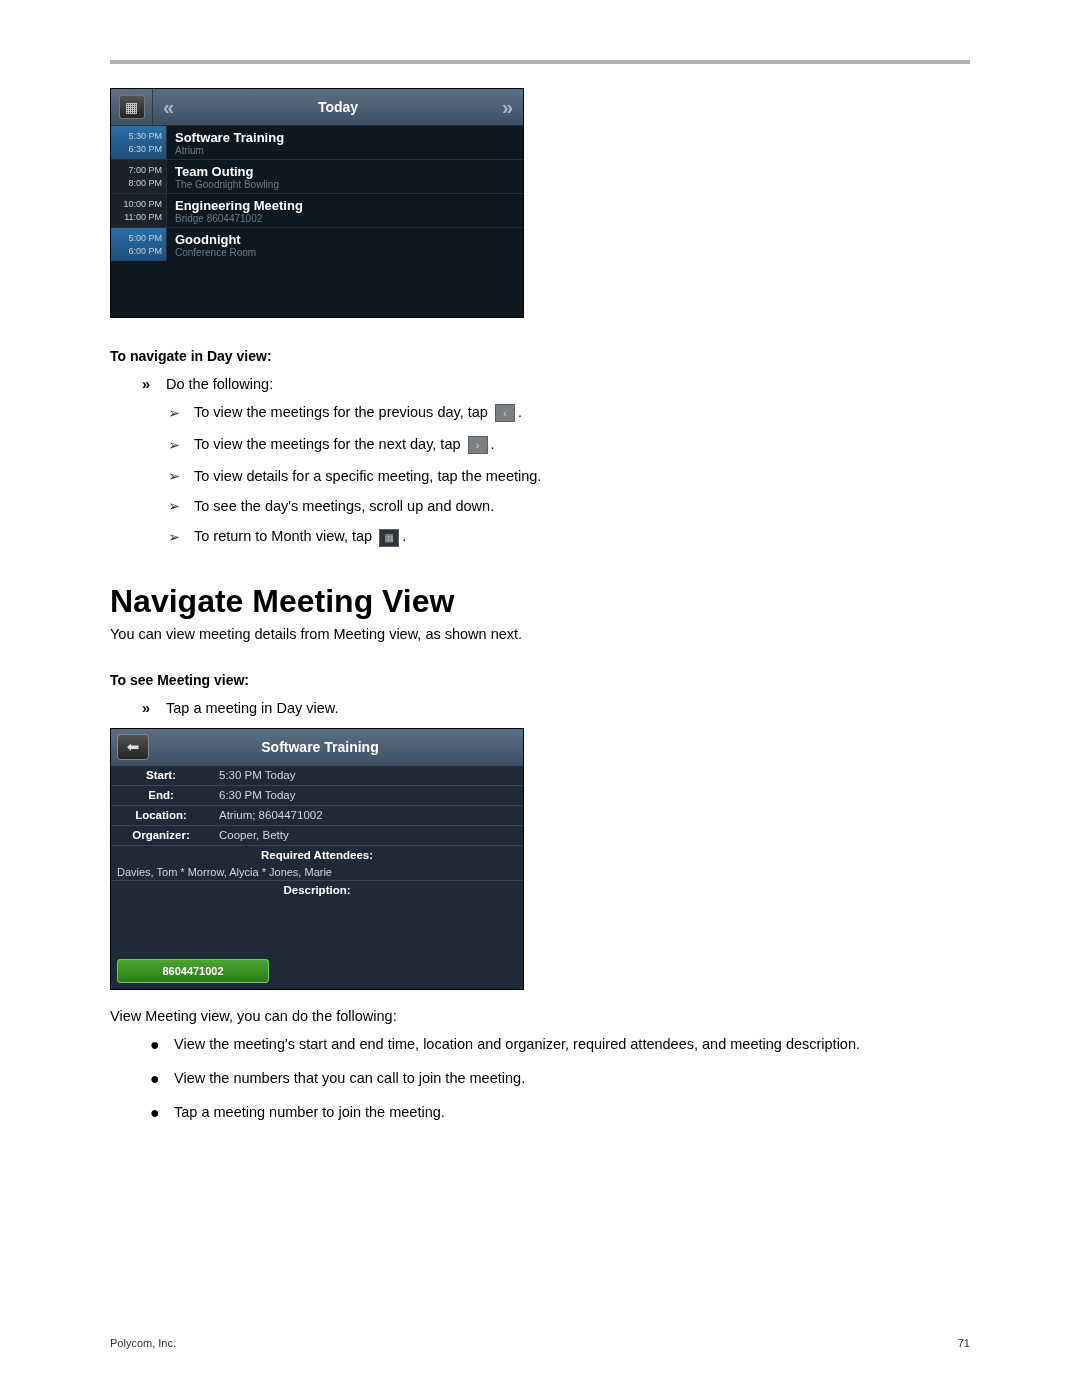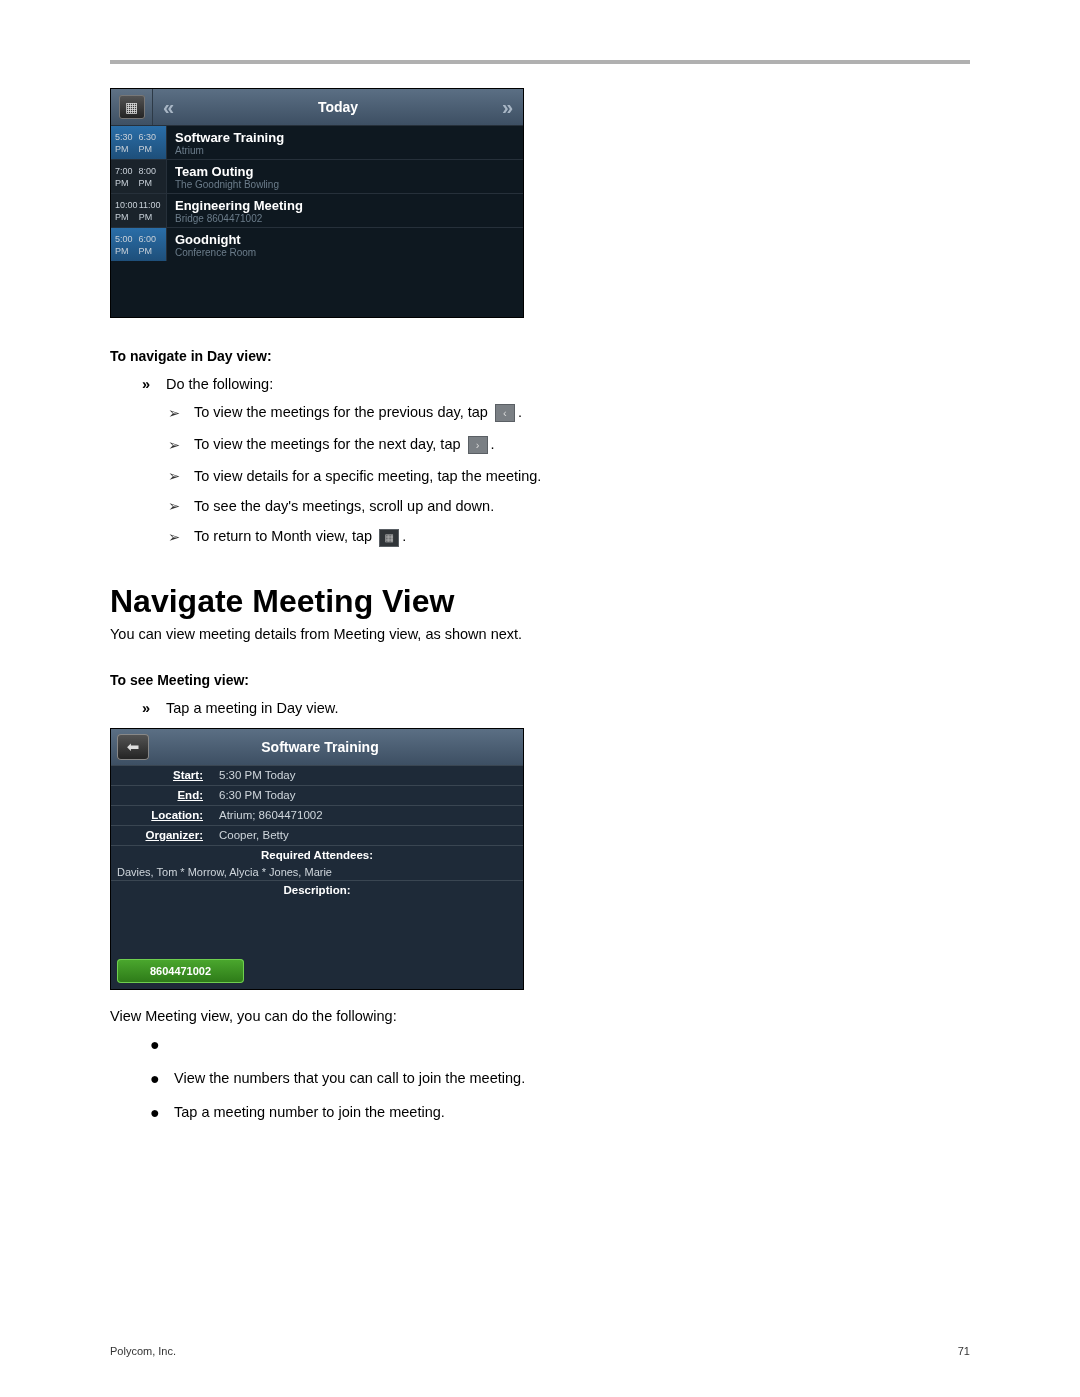--- a/index.html
+++ b/index.html
@@ -75,21 +75,21 @@
     display: flex;
     border-top: 1px solid #26303a;
     min-height: 34px;
   }
   .day-row.selected .day-times { background: linear-gradient(#2a6ea8,#1e4f7a); }
   .day-times {
     width: 56px;
     background: #1a232b;
     border-right: 1px solid #26303a;
     display: flex;
-    flex-direction: row;
+    flex-direction: column;
     justify-content: center;
     align-items: flex-end;
     padding: 3px 4px;
   }
   .day-times span {
     color: #c8d0d8;
     font-size: 9px;
     line-height: 1.4;
   }
   .day-content {
@@ -203,26 +203,25 @@
     padding-right: 38px;
   }
   .mv-row {
     display: flex;
     border-top: 1px solid #3a4652;
     min-height: 20px;
     align-items: center;
   }
   .mv-label {
     width: 100px;
-    text-align: right;
+    text-align: center;
     padding: 2px 8px;
     font-weight: bold;
     font-size: 11.5px;
     color: #fff;
-    text-decoration: underline;
   }
   .mv-value {
     flex: 1;
     padding: 2px 8px;
     color: #cfd6dc;
     font-size: 11.5px;
   }
   .mv-section-label {
     text-align: center;
     font-weight: bold;
@@ -233,21 +232,21 @@
   .mv-attendees {
     padding: 2px 6px;
     color: #cfd6dc;
     font-size: 11px;
   }
   .mv-desc-area {
     height: 54px;
   }
   .dial-btn {
     margin: 6px;
-    width: 127px;
+    width: 152px;
     height: 24px;
     background: linear-gradient(#4ba82e, #2d7a18);
     border-radius: 4px;
     display: flex;
     align-items: center;
     justify-content: center;
     font-weight: bold;
     font-size: 11px;
     color: #fff;
     box-shadow: inset 0 0 0 1px #6fcf4f;
@@ -261,21 +260,21 @@
     margin-bottom: 12px;
     line-height: 1.4;
   }
   .bullet-item .dot {
     width: 24px;
     font-size: 16px;
   }
 
   .footer {
     position: absolute;
-    bottom: 40px;
+    bottom: 48px;
     left: 110px;
     right: 110px;
     display: flex;
     justify-content: space-between;
     font-size: 11px;
     color: #333;
   }
 </style>
 </head>
 <body>
@@ -408,20 +407,21 @@
     <div class="mv-attendees">Davies, Tom * Morrow, Alycia * Jones, Marie</div>
     <div class="mv-section-label">Description:</div>
     <div class="mv-desc-area"></div>
     <div class="dial-btn">8604471002</div>
   </div>
 
   <div class="body-text">View Meeting view, you can do the following:</div>
   <div class="bullet-list">
     <div class="bullet-item">
       <span class="dot">●</span>
+      <span>View the meeting's start and end time, location and organizer, required attendees, and meeting description.</span>
     </div>
     <div class="bullet-item">
       <span class="dot">●</span>
       <span>View the numbers that you can call to join the meeting.</span>
     </div>
     <div class="bullet-item">
       <span class="dot">●</span>
       <span>Tap a meeting number to join the meeting.</span>
     </div>
   </div>

